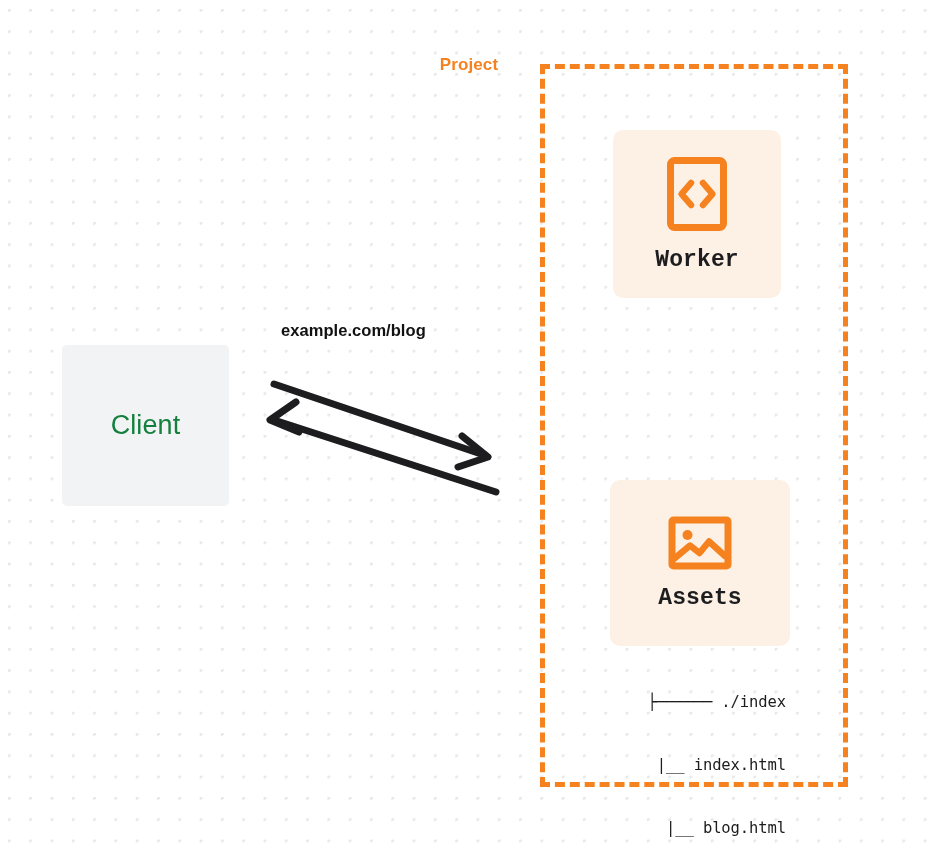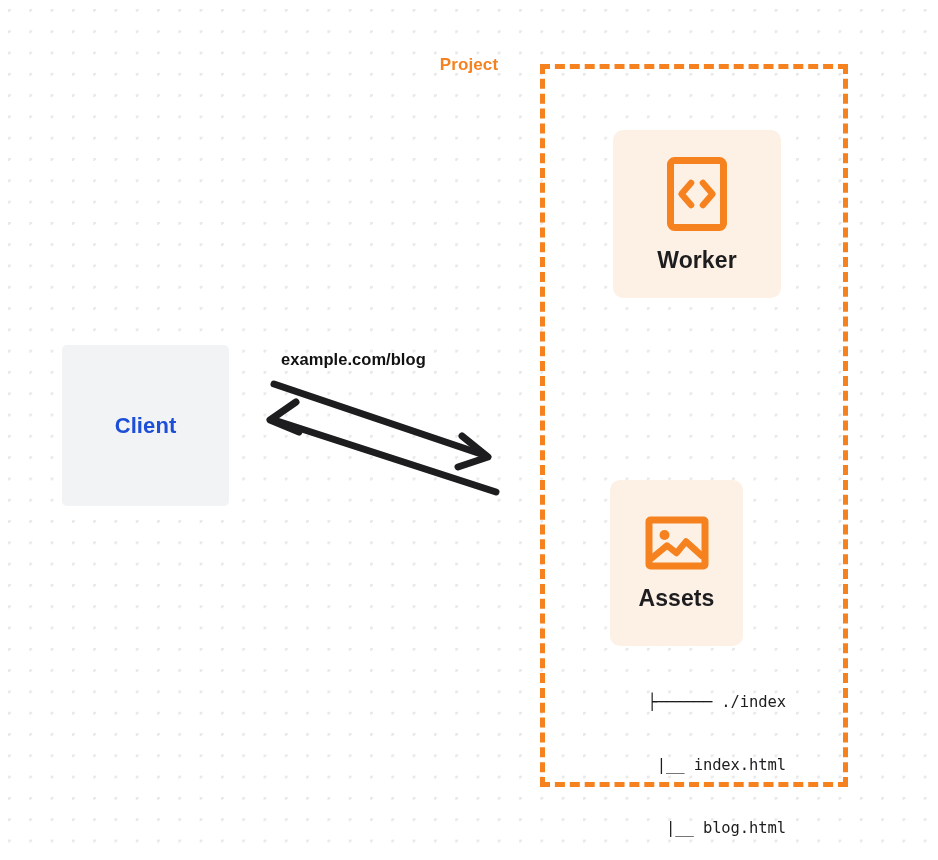--- a/index.html
+++ b/index.html
@@ -51,20 +51,21 @@
   
   .node-card {
     position: absolute;
     background: #FDF1E6;
     border-radius: 10px;
     display: flex;
     flex-direction: column;
     align-items: center;
     justify-content: center;
     box-sizing: border-box;
+    font-family: Liberation Mono, monospace;
   }
   .node-card .node-icon {
     display: block;
     line-height: 0;
   }
   .node-card .node-label {
     margin-top: 17px;
     font-size: 23px;
     font-weight: 700;
     color: #1d1d1f;
@@ -74,50 +75,50 @@
 
   #worker-card {
     left: 613px;
     top: 130px;
     width: 168px;
     height: 168px;
   }
   #assets-card {
     left: 610px;
     top: 480px;
-    width: 133px;
+    width: 180px;
     height: 166px;
   }
 
   
   #client-card {
     position: absolute;
     left: 62px;
     top: 345px;
     width: 167px;
     height: 161px;
     background: #F2F3F4;
     border-radius: 5px;
     display: flex;
     align-items: center;
     justify-content: center;
   }
   #client-card .node-label {
-    font-size: 22px;
-    font-weight: 700;
-    color: #1d4ed8;
+    font-size: 27px;
+    font-weight: 400;
+    color: #15803d;
     letter-spacing: 0.1px;
     line-height: 1;
   }
 
   
   .edge-label {
     position: absolute;
     left: 281px;
-    top: 351px;
+    top: 322px;
     font-size: 16.5px;
     font-weight: 700;
     color: #111111;
     letter-spacing: 0.05px;
     white-space: nowrap;
     line-height: 1;
   }
 
   
   #arrow-layer {

